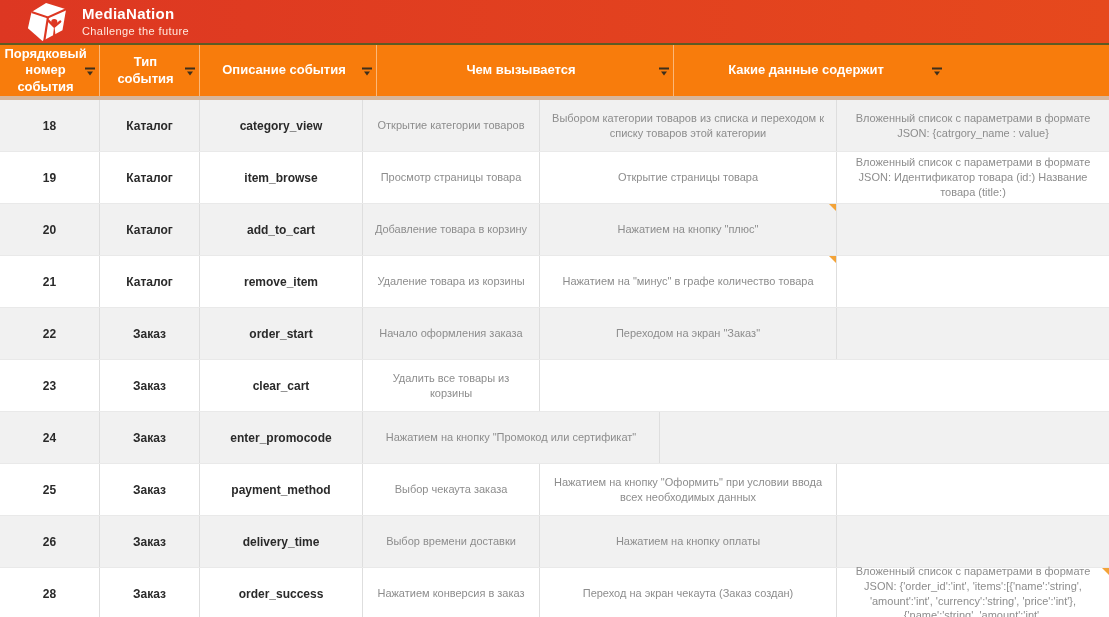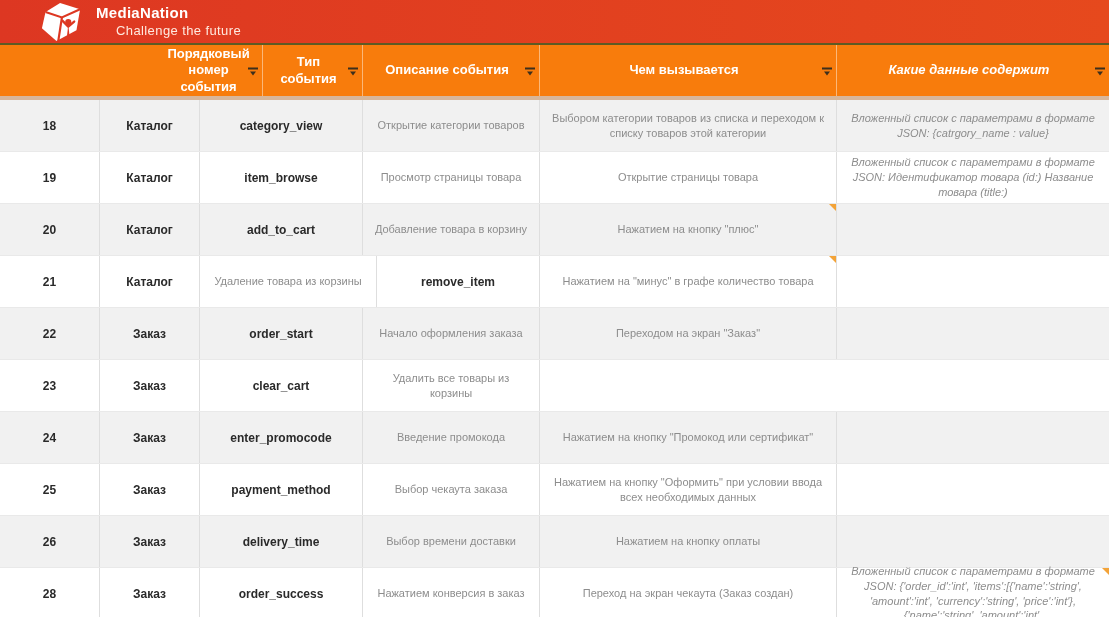--- a/index.html
+++ b/index.html
@@ -1,27 +1,27 @@
 <!DOCTYPE html>
 <html><head>
 <meta charset="utf-8">
 <style>
   * { margin:0; padding:0; box-sizing:border-box; }
   body { font-family:"Liberation Sans","DejaVu Sans",sans-serif; background:#fff; }
   .screen { position:relative; width:1109px; height:617px; overflow:hidden; background:#fff; }
 
   
-  .topbar { height:45px; background:linear-gradient(90deg,#dd3722,#e6491d); border-bottom:2px solid #5d5b24; display:flex; align-items:center; padding-left:38px; }
+  .topbar { height:45px; background:linear-gradient(90deg,#dd3722,#e6491d); border-bottom:2px solid #5d5b24; display:flex; align-items:center; padding-left:24px; }
   .logo { display:flex; align-items:center; gap:12px; }
   .logo svg { display:block; }
   .brand-name { color:#fff; font-weight:bold; font-size:15px; letter-spacing:.3px; line-height:1.1; }
-  .brand-tagline { color:#ffe9df; font-size:13px; letter-spacing:.4px; margin-top:2px;margin-left:20px; }
+  .brand-tagline { color:#ffe9df; font-size:11px; letter-spacing:.4px; margin-top:2px; }
 
   
-  .thead { display:flex; height:51px; background:#f87c0c;justify-content:flex-end; }
+  .thead { display:flex; height:51px; background:#f87c0c; }
   .th { position:relative; display:flex; align-items:center; justify-content:center; text-align:center; color:#fff; font-weight:bold; font-size:13px; line-height:1.25; padding:0 14px 0 6px; border-right:1px solid rgba(255,255,255,.45); }
   .th:last-child { border-right:none; }
 
   .filter-icon { position:absolute; right:3px; top:50%; transform:translateY(-50%); width:12px; height:9px; cursor:pointer; }
   .filter-icon .bar { position:absolute; top:1px; left:1px; width:10px; height:2px; background:#3d2f1c; }
   .filter-icon .tri { position:absolute; top:5px; left:3px; width:0; height:0; border-left:3px solid transparent; border-right:3px solid transparent; border-top:4px solid #3d2f1c; }
 
   .partial-row { height:4px; background:#d8b69a; }
 
   .tbody { background:#fff; }
@@ -31,21 +31,21 @@
   .td:last-child { border-right:none;text-align:center; }
   .bold-cell { font-weight:bold; color:#2a2a2a; font-size:12px; }
   .gray-cell { color:#8d8d8d; font-size:11px; line-height:1.35; }
 
   
   .c0 { width:100px; flex:none; }
   .c1 { width:100px; flex:none; }
   .c2 { width:163px; flex:none; }
   .c3 { width:177px; flex:none; }
   .c4 { width:297px; flex:none; }
-  .c5 { width:272px; flex:none;font-style:italic; }
+  .c5 { width:272px; flex:none; }
 
   .note-corner { position:absolute; top:0; right:0; width:0; height:0; border-left:7px solid transparent; border-top:7px solid #f3a338; }
 </style>
 </head>
 <body>
 
 <div class="screen">
 
   <header class="topbar">
     <div class="logo">
@@ -166,25 +166,25 @@
           <span></span>
         </div>
   </div>
       <div class="tr">
     <div class="td c0 bold-cell">
           <span>21</span>
         </div>
     <div class="td c1 bold-cell">
           <span>Каталог</span>
         </div>
+    <div class="td c2 bold-cell">
+          <span>remove_item</span>
+        </div>
     <div class="td c3 gray-cell">
           <span>Удаление товара из корзины</span>
-        </div>
-    <div class="td c2 bold-cell">
-          <span>remove_item</span>
         </div>
     <div class="td c4 gray-cell">
           <span>Нажатием на "минус" в графе количество товара</span>
           <span class="note-corner"></span>
         </div>
     <div class="td c5 gray-cell">
           <span></span>
         </div>
   </div>
       <div class="tr">
@@ -227,23 +227,20 @@
       <div class="tr">
     <div class="td c0 bold-cell">
           <span>24</span>
         </div>
     <div class="td c1 bold-cell">
           <span>Заказ</span>
         </div>
     <div class="td c2 bold-cell">
           <span>enter_promocode</span>
         </div>
-    <div class="td c3 gray-cell">
-          <span>Введение промокода</span>
-        </div>
     <div class="td c4 gray-cell">
           <span>Нажатием на кнопку "Промокод или сертификат"</span>
         </div>
     <div class="td c5 gray-cell">
           <span></span>
         </div>
   </div>
       <div class="tr">
     <div class="td c0 bold-cell">
           <span>25</span>

